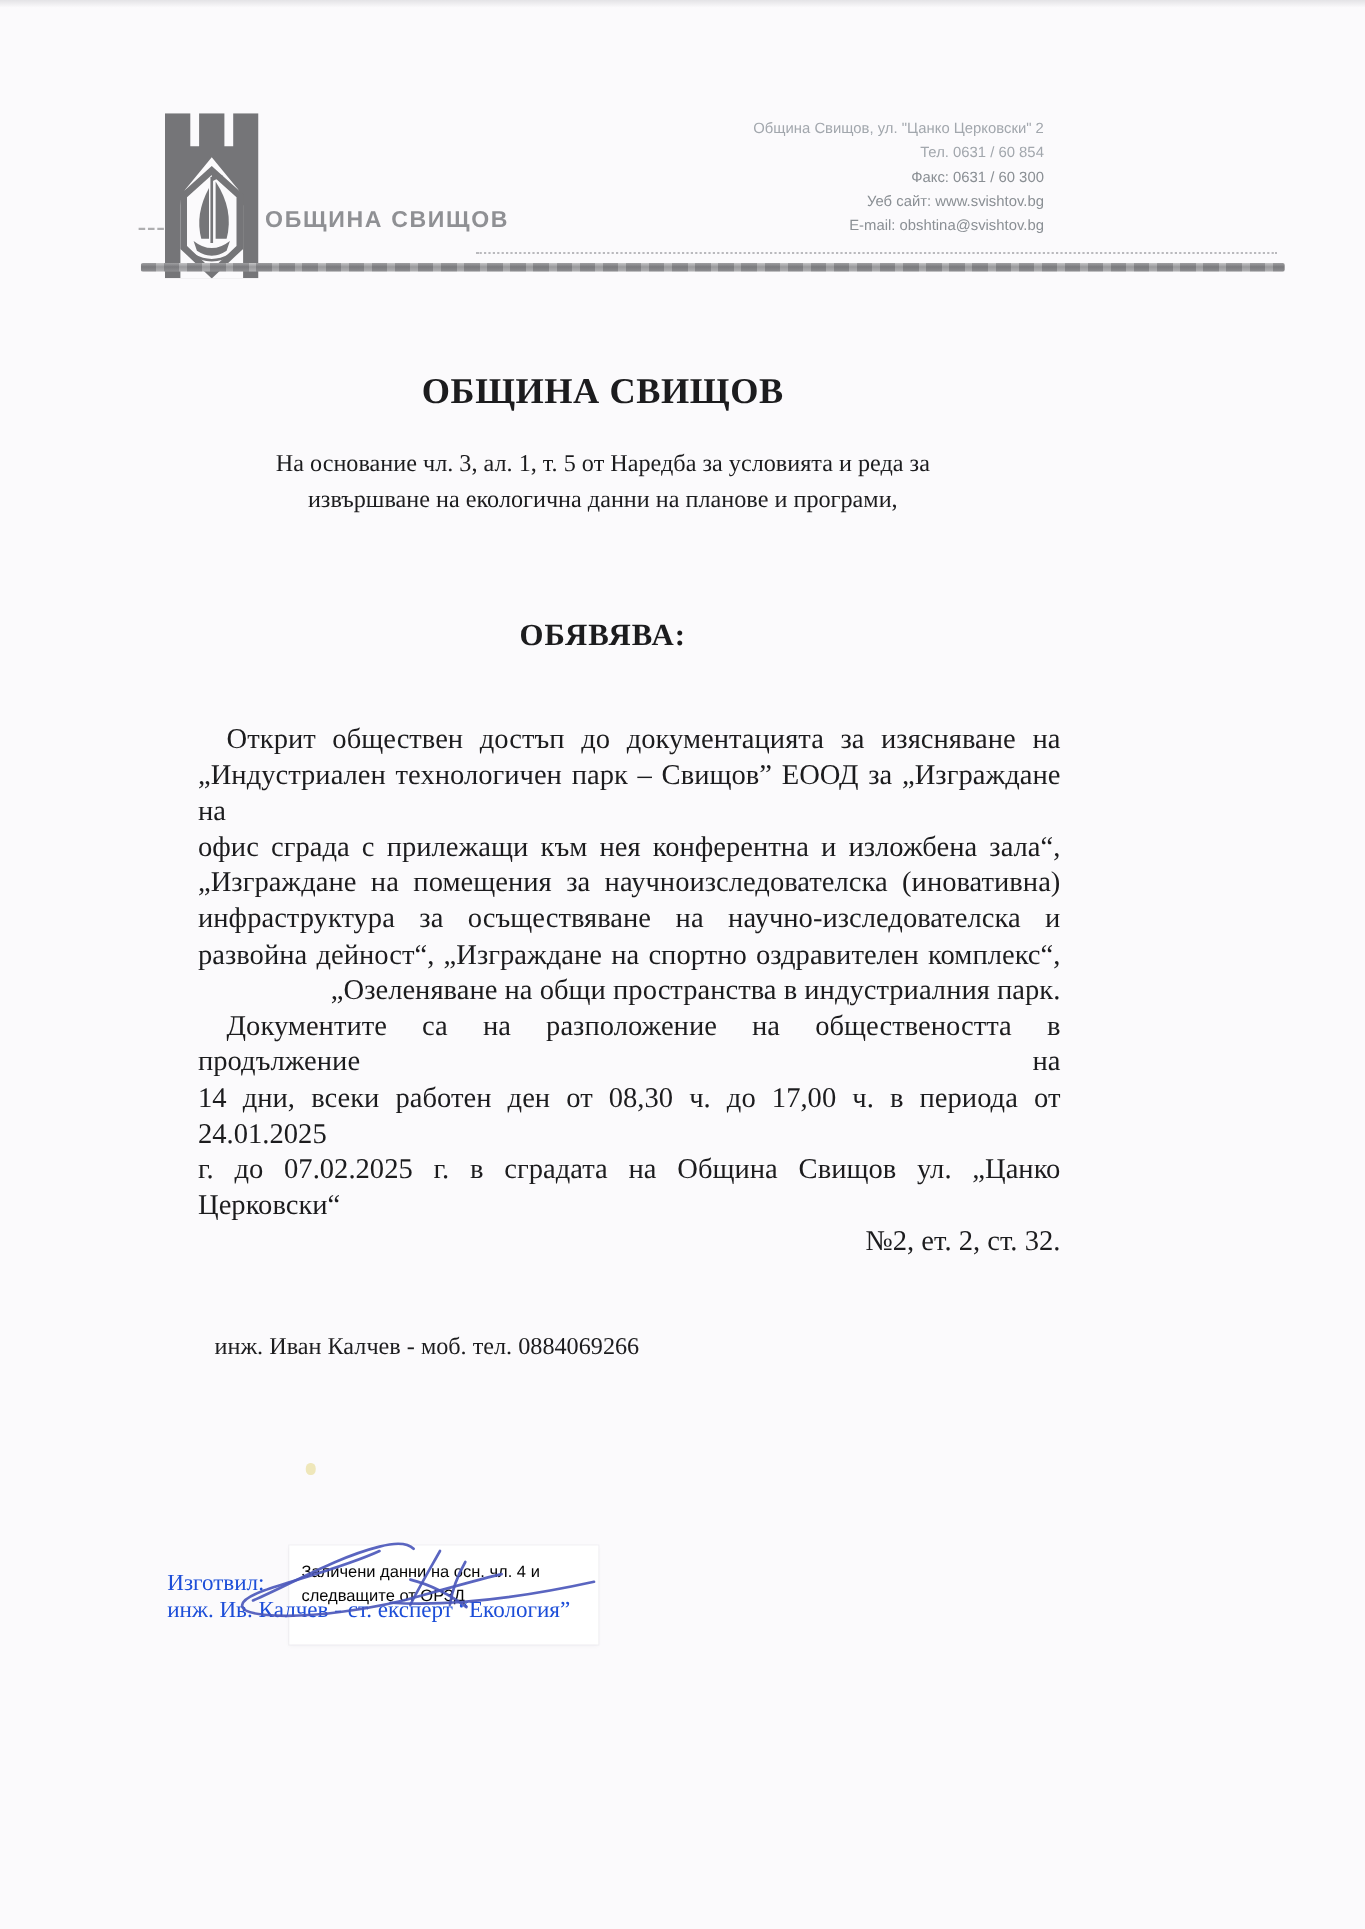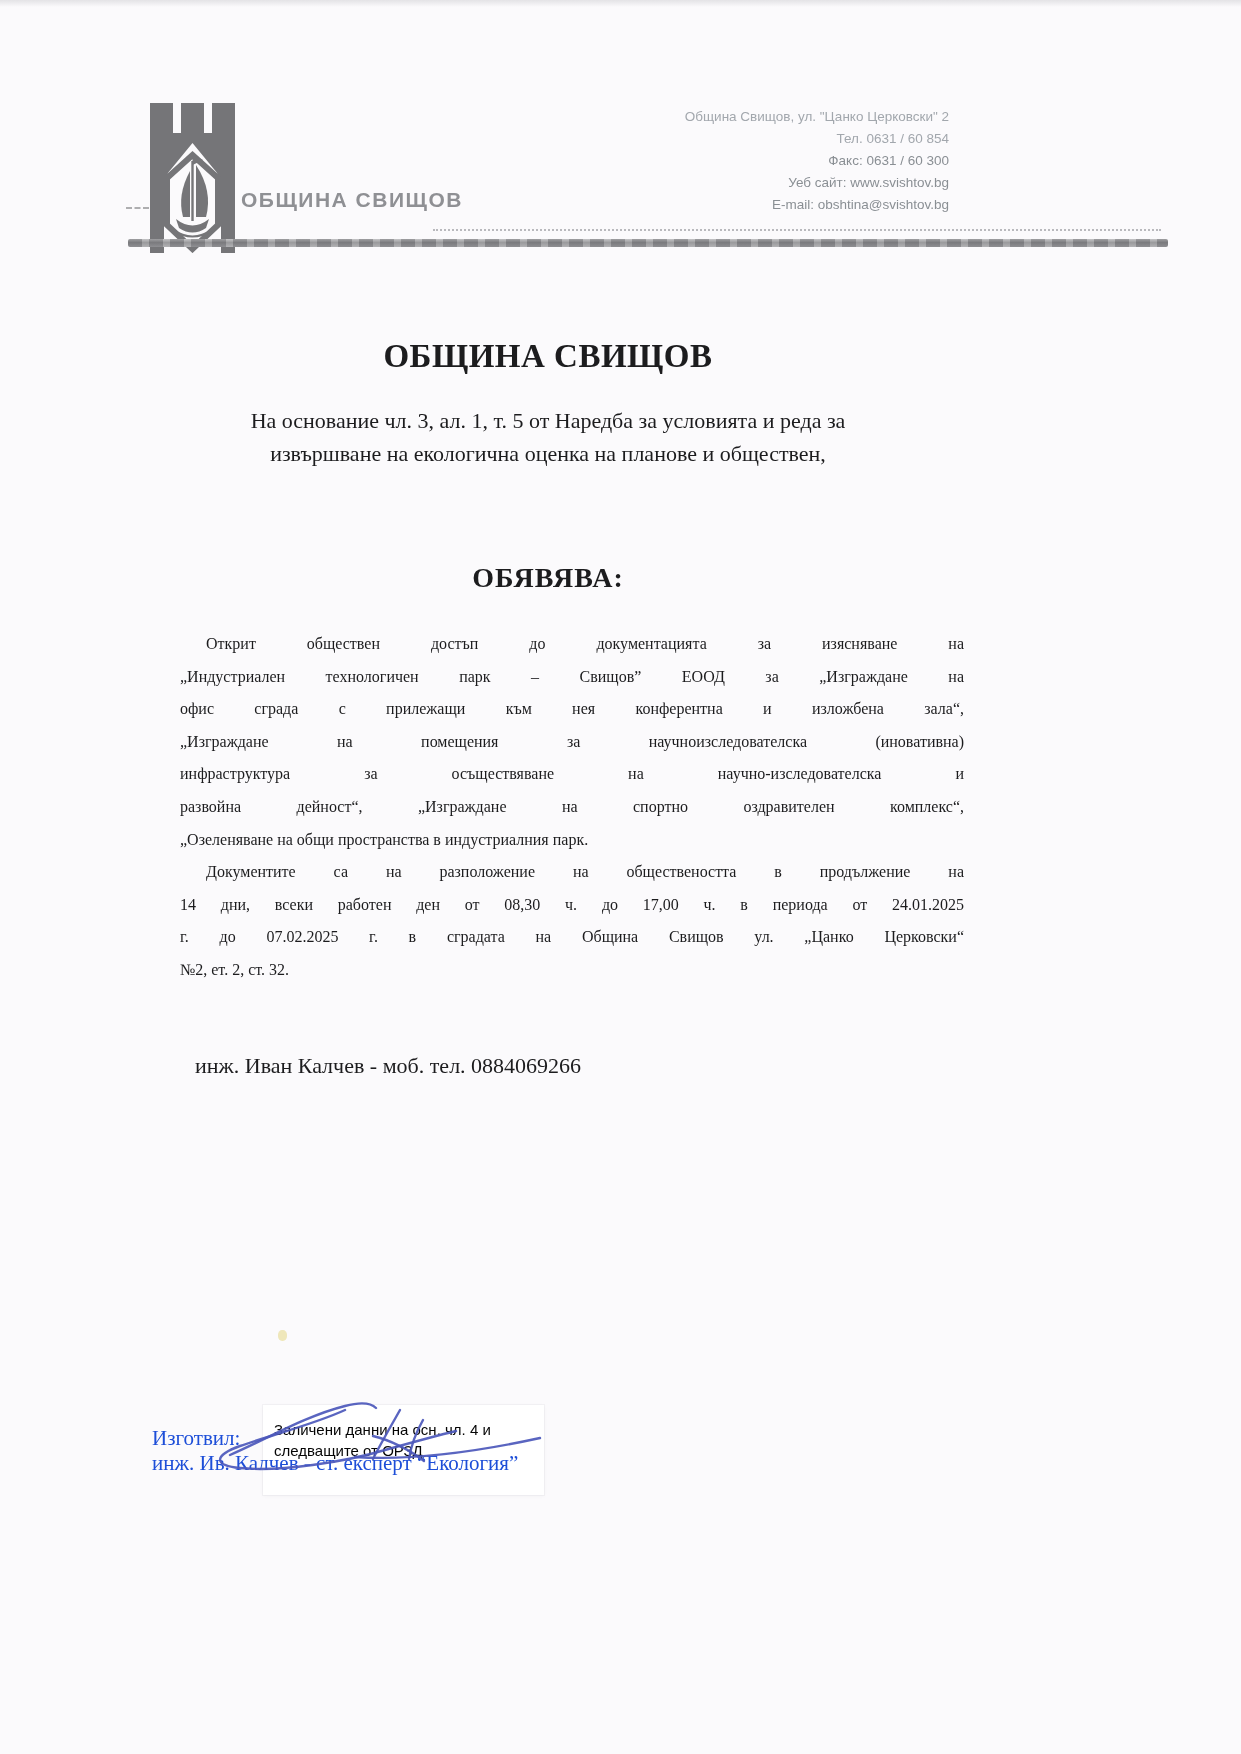--- a/index.html
+++ b/index.html
@@ -57,24 +57,24 @@
     font-size:33px; font-weight:bold; letter-spacing:.5px;
   }
   .legal{
     margin-top:29px; margin-right:48px;
     text-align:center; font-size:22px; line-height:33px;
   }
   .announce{
     margin-top:92px; margin-right:48px;
     text-align:center; font-size:28px; font-weight:bold; letter-spacing:1px;
   }
-  .para{ margin-top:34px; font-size:16px; line-height:32.6px; }
+  .para{ margin-top:62px; font-size:26px; line-height:32.6px; }
   .ln{ width:100%; }
   .j{ text-align:justify; text-align-last:justify; }
-  .l{ text-align:left; }
+  .l{ text-align:right; }
   .ind{ text-indent:26px; }
   .contact-person{ margin-top:62px; padding-left:15px; font-size:22px; line-height:34px; }
   .contact-person .cp-label{ text-indent:12px; }
 
   
   .speck{
     position:absolute; left:278px; top:1330px; width:9px; height:11px;
     background:#ece3ae; border-radius:45%; opacity:.85;
   }
   .redaction{
@@ -132,21 +132,21 @@
     <div>Факс: 0631 / 60 300</div>
     <div>Уеб сайт: www.svishtov.bg</div>
     <div>E-mail: obshtina@svishtov.bg</div>
   </div>
 
   <main class="doc">
     <h1 class="doc-title">ОБЩИНА СВИЩОВ</h1>
 
     <div class="legal">
       <div>На основание чл. 3, ал. 1, т. 5 от Наредба за условията и реда за</div>
-      <div>извършване на екологична оценка на планове и обществен,</div>
+      <div>извършване на екологична данни на планове и програми,</div>
     </div>
 
     <h2 class="announce">ОБЯВЯВА:</h2>
 
     <div class="para">
       <div class="ln j ind">Открит обществен достъп до документацията за изясняване на</div>
       <div class="ln j">„Индустриален технологичен парк – Свищов” ЕООД за „Изграждане на</div>
       <div class="ln j">офис сграда с прилежащи към нея конферентна и изложбена зала“,</div>
       <div class="ln j">„Изграждане на помещения за научноизследователска (иновативна)</div>
       <div class="ln j">инфраструктура за осъществяване на научно-изследователска и</div>

